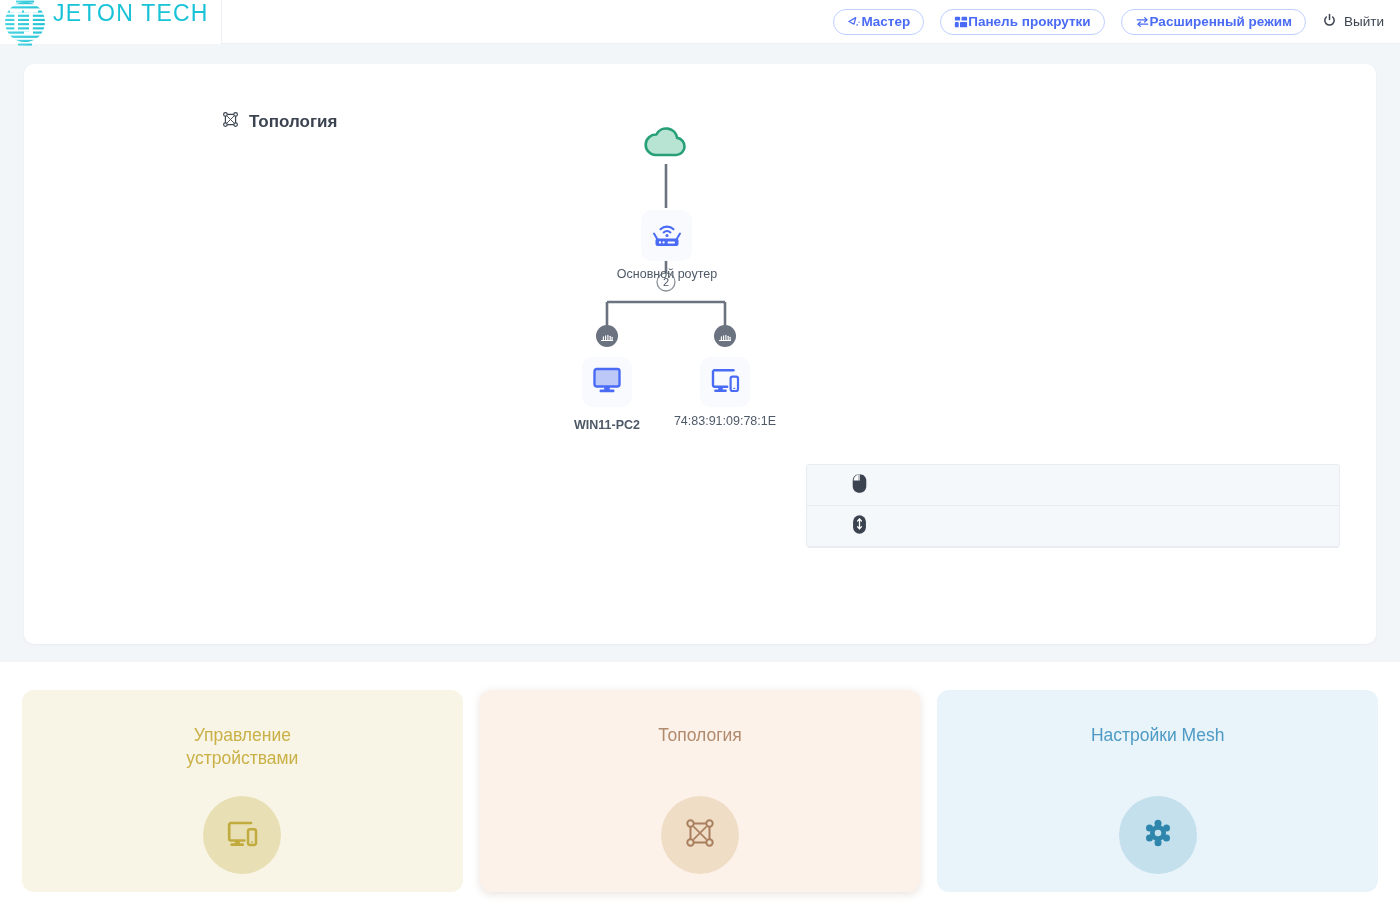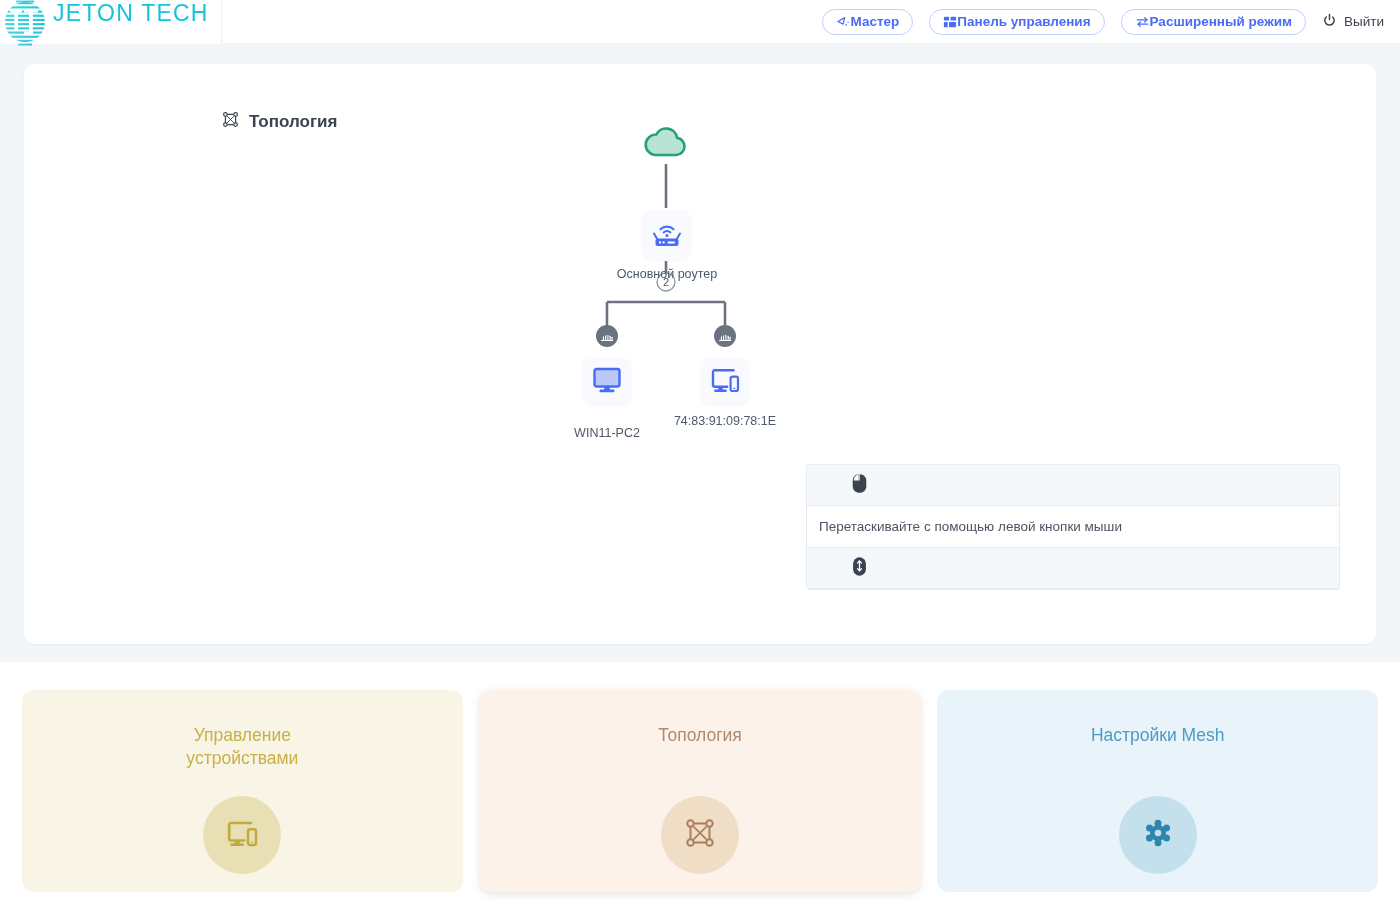--- a/index.html
+++ b/index.html
@@ -249,21 +249,21 @@
 
     <div class="pill">
       <span>
         <svg width="14" height="14" viewBox="0 0 16 16" fill="#4a6bf5">
           <rect x="1" y="2" width="6" height="4.4" rx="1"></rect>
           <rect x="8.6" y="2" width="6.4" height="4.4" rx="1"></rect>
           <rect x="1" y="8" width="4.4" height="6" rx="1"></rect>
           <rect x="6.8" y="8" width="8.2" height="6" rx="1"></rect>
         </svg>
       </span>
-      <span>Панель управления</span>
+      <span>Панель прокрутки</span>
     </div>
 
     <div class="pill">
       <span>
         <svg width="15" height="14" viewBox="0 0 16 16" fill="none" stroke="#4a6bf5" stroke-width="1.5" stroke-linecap="round" stroke-linejoin="round">
           <path d="M2 5.5 H13"></path>
             <path d="M10.5 3 L13 5.5 L10.5 8"></path>
           <path d="M14 10.5 H3"></path>
             <path d="M5.5 8 L3 10.5 L5.5 13"></path>
         </svg>
@@ -371,21 +371,21 @@
 
       <div class="dev-box" style="left:558px;top:293px;">
         <span>
           <svg width="32" height="30" viewBox="0 0 32 30">
             <rect x="3.5" y="4" width="25" height="17.5" rx="2.2" fill="#bcc9f8" stroke="#4a6bf5" stroke-width="2.4"></rect>
             <rect x="13.2" y="21.5" width="5.6" height="3.6" fill="#4a6bf5"></rect>
             <rect x="8.5" y="24.6" width="15" height="2.6" rx="1.2" fill="#4a6bf5"></rect>
           </svg>
         </span>
       </div>
-      <div class="node-label" style="left:513px;top:362px;width:140px;">WIN11-PC2</div>
+      <div class="node-label" style="left:513px;top:354px;width:140px;font-weight:bold;">WIN11-PC2</div>
 
       <div class="dev-box" style="left:676px;top:293px;">
         <span>
           <svg width="32" height="30" viewBox="0 0 32 30">
             <path d="M5.1 5.3 h19.4" fill="none" stroke="#4a6bf5" stroke-width="2.4" stroke-linecap="round"></path>
             <path d="M4 6.5 v13.6 a1.6 1.6 0 0 0 1.6 1.6 h12.6" fill="none" stroke="#4a6bf5" stroke-width="2.4" stroke-linecap="round"></path>
             <rect x="9.2" y="21.7" width="4.6" height="3.3" fill="#4a6bf5"></rect>
             <rect x="5.2" y="24.4" width="12.6" height="2.5" rx="1.2" fill="#4a6bf5"></rect>
             <rect x="21.6" y="11.6" width="7.4" height="14.4" rx="2" fill="none" stroke="#4a6bf5" stroke-width="2.2"></rect>
             <rect x="24.3" y="22.7" width="2" height="1.3" rx="0.6" fill="#4a6bf5"></rect>
@@ -400,21 +400,20 @@
       <div class="hint-icon-row">
         <span>
           <svg width="17" height="21" viewBox="0 0 18 22">
             <path d="M9 1.2 C4.4 1.2 1.8 4.2 1.8 8.4 v5.2 C1.8 17.9 4.9 20.8 9 20.8
                      c4.1 0 7.2 -2.9 7.2 -7.2 V8.4 C16.2 4.2 13.6 1.2 9 1.2 Z" fill="#3b4350"></path>
             <path d="M8.1 1.4 C5.1 1.9 3 4.3 2.7 7.7 h5.4 Z" fill="#ffffff"></path>
             <rect x="8.3" y="1.3" width="0.9" height="6.6" fill="#ffffff"></rect>
           </svg>
         </span>
       </div>
-      <div class="hint-text-row">Перетаскивайте с помощью левой кнопки мыши</div>
 
       <div class="hint-icon-row">
         <span>
           <svg width="17" height="21" viewBox="0 0 18 22">
             <rect x="2.2" y="1.2" width="13.6" height="19.6" rx="6.8" fill="#3b4350"></rect>
             <g stroke="#ffffff" stroke-width="1.35" stroke-linecap="round" fill="none">
               <path d="M9 5.4 V15.3"></path>
               <path d="M7 7.3 L9 5.2 L11 7.3"></path>
               <path d="M7 13.4 L9 15.5 L11 13.4"></path>
             </g>

